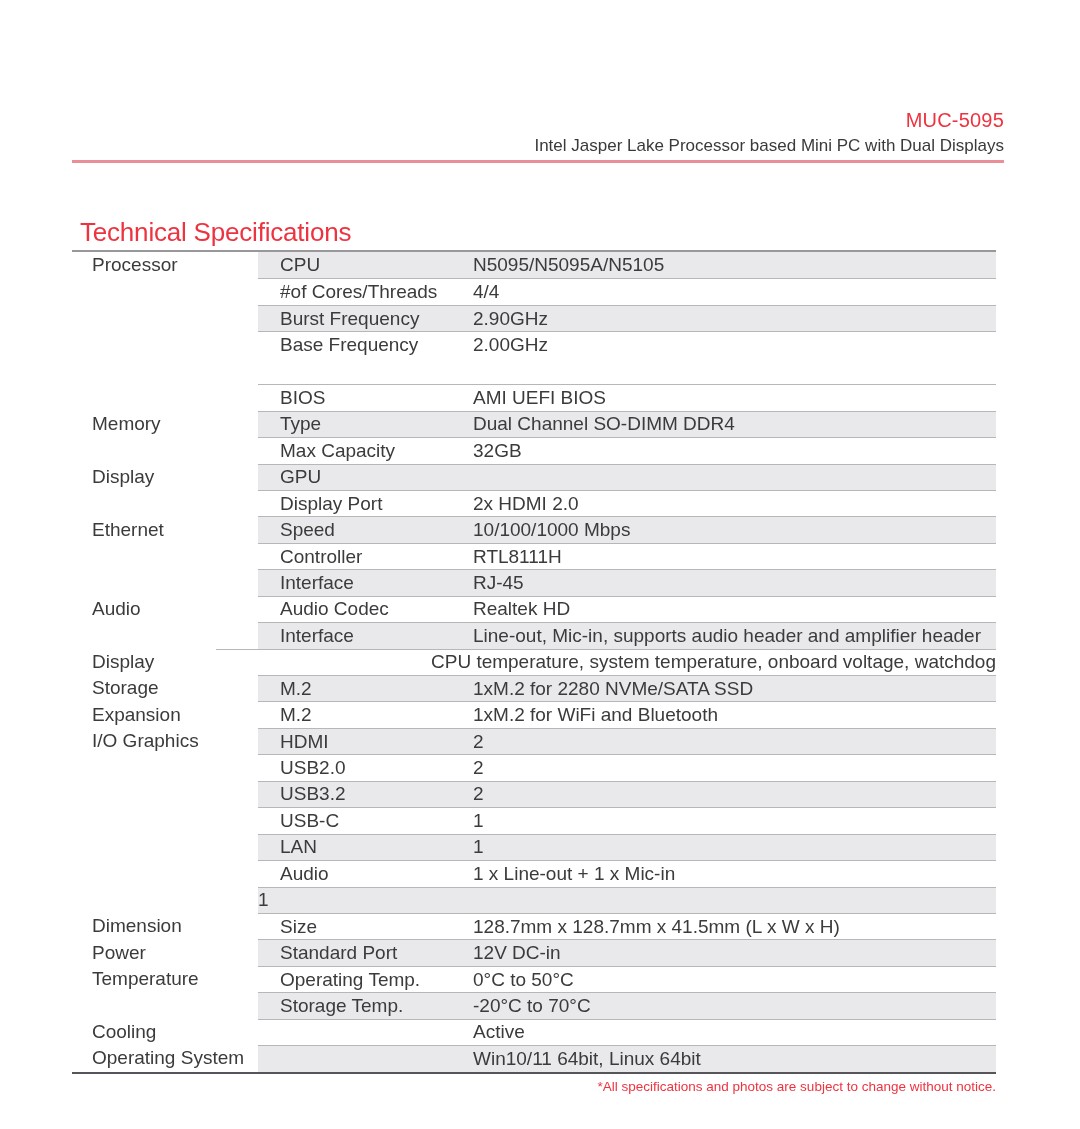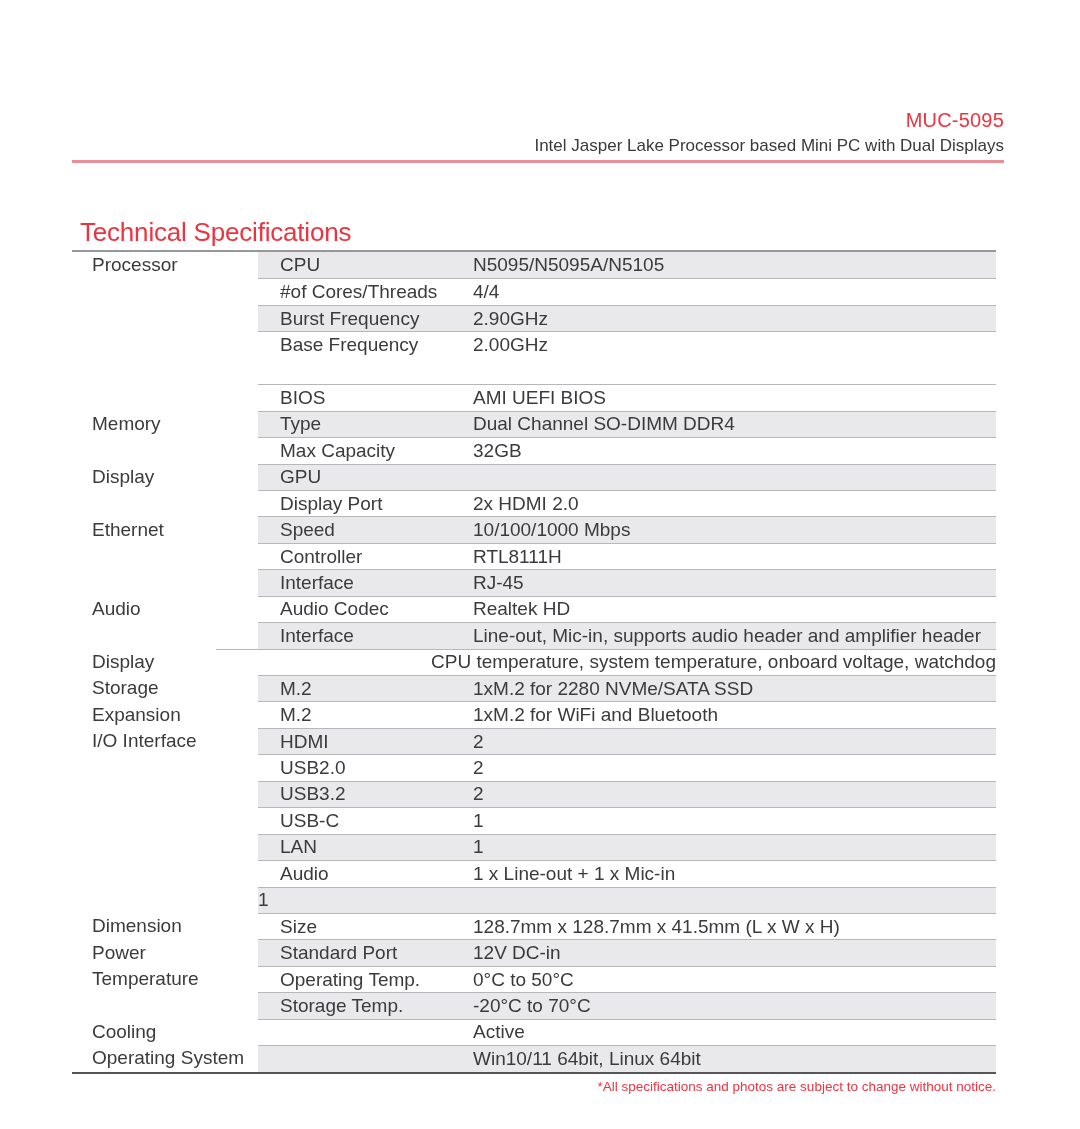--- a/index.html
+++ b/index.html
@@ -246,21 +246,21 @@
         </div>
       </div>
       <div class="row">
         <div class="cat">Expansion</div>
         <div class="cells">
           <div class="sub">M.2</div>
           <div class="val">1xM.2 for WiFi and Bluetooth</div>
         </div>
       </div>
       <div class="row shaded">
-        <div class="cat">I/O Interface</div>
+        <div class="cat">I/O Graphics</div>
         <div class="cells">
           <div class="sub">HDMI</div>
           <div class="val">2</div>
         </div>
       </div>
       <div class="row">
         <div class="cat"></div>
         <div class="cells">
           <div class="sub">USB2.0</div>
           <div class="val">2</div>

